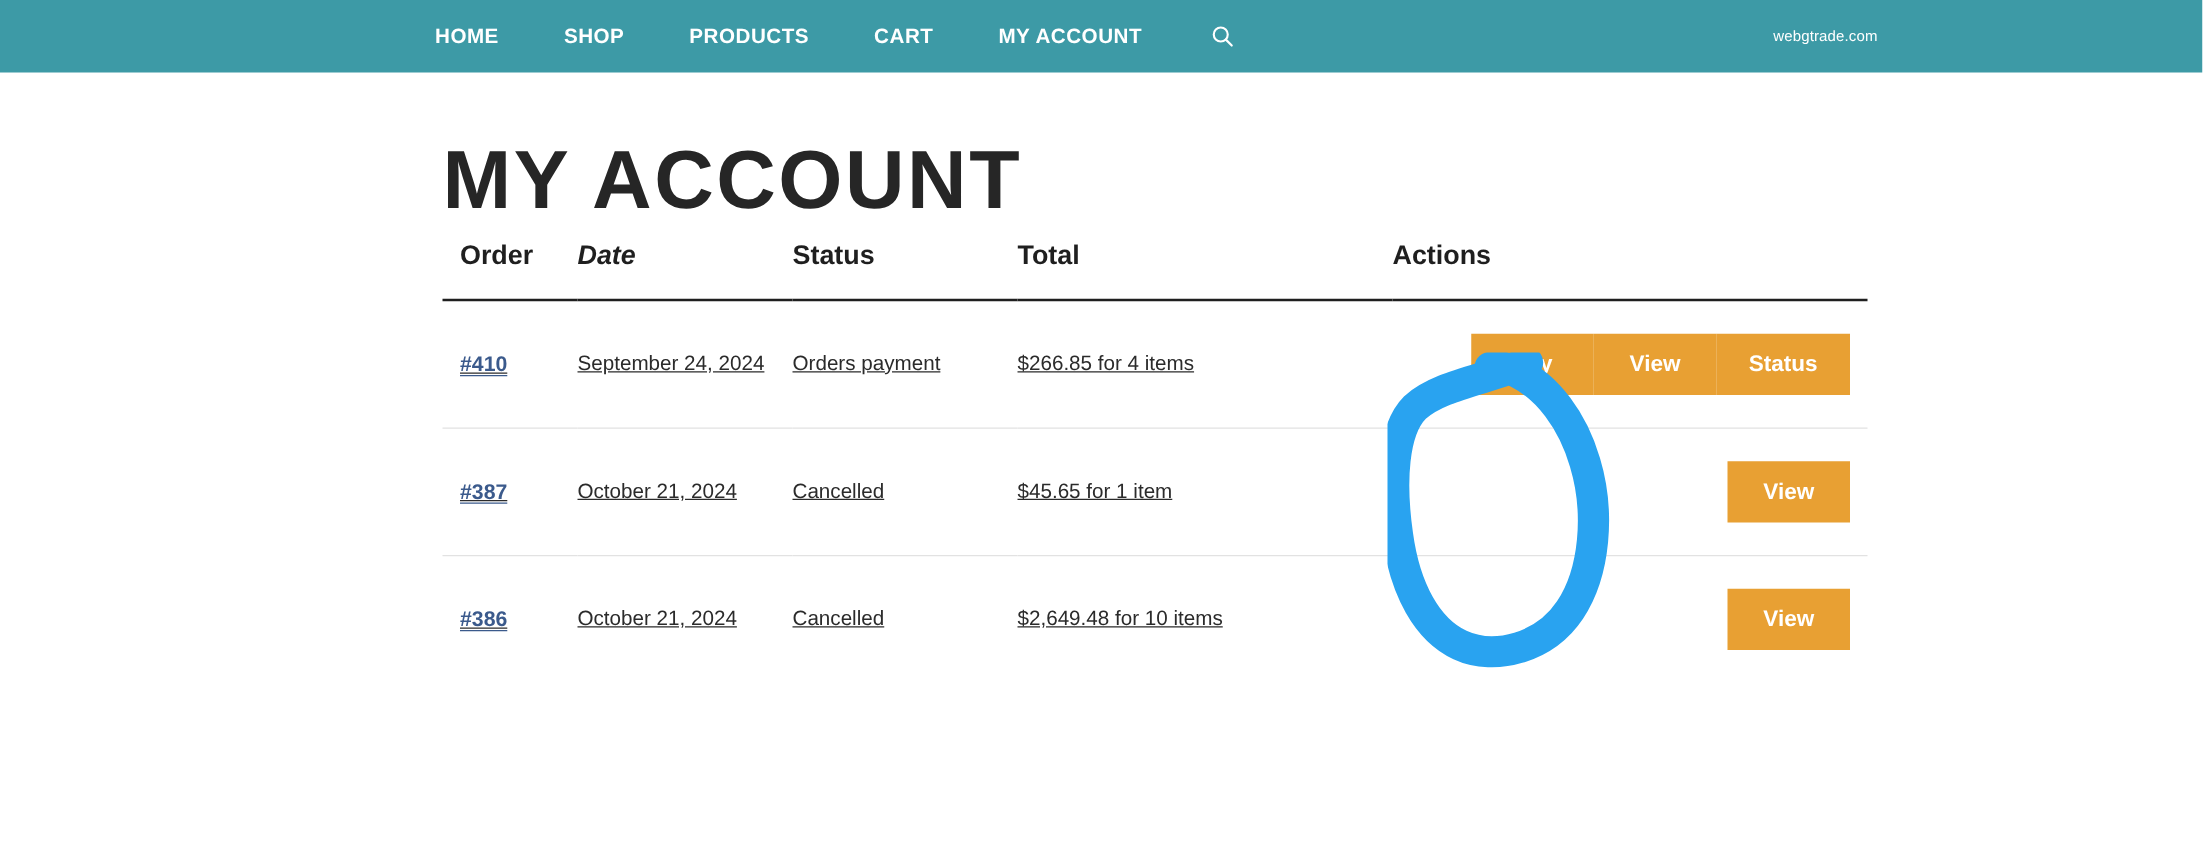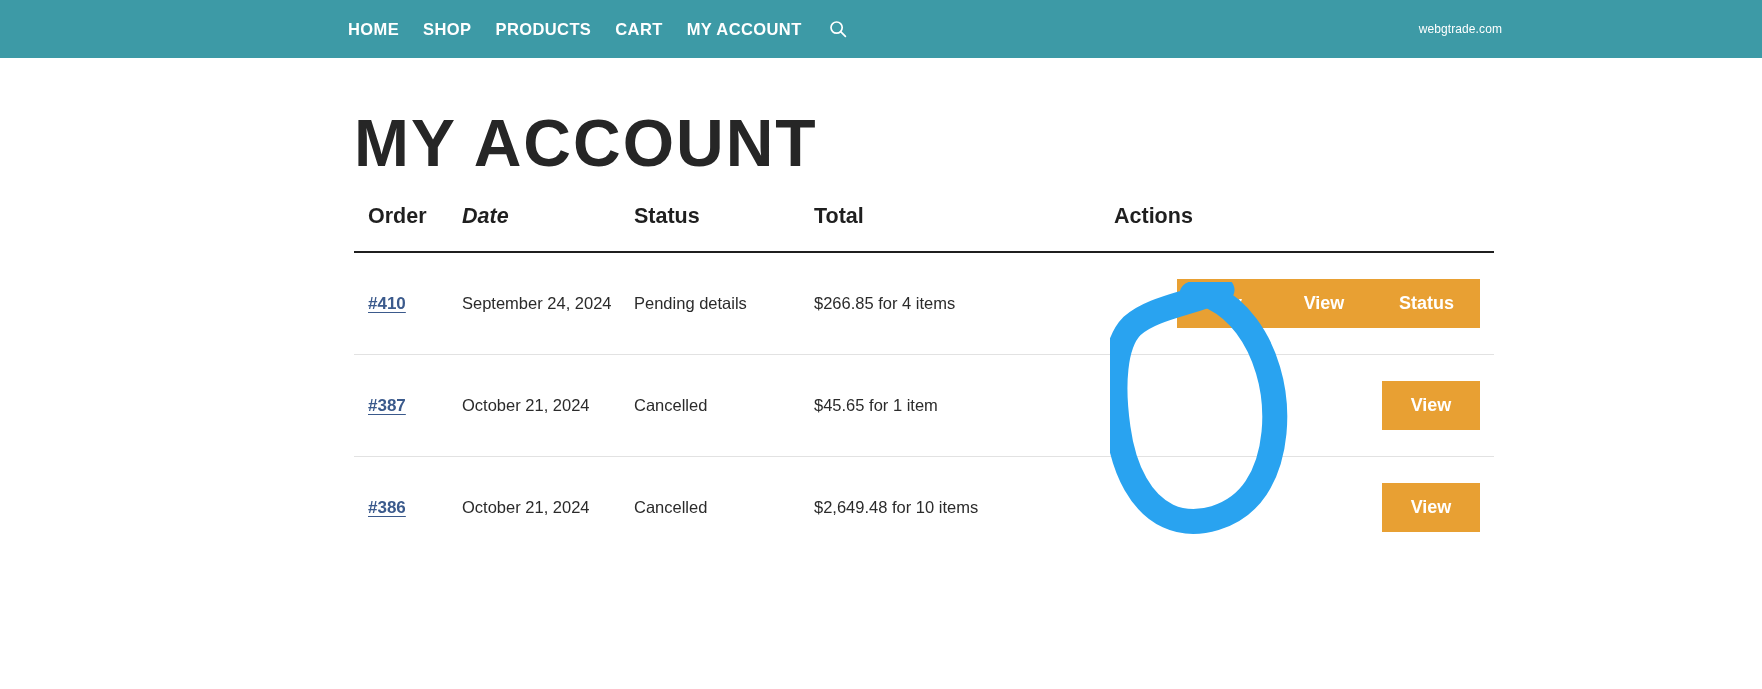--- a/index.html
+++ b/index.html
@@ -17,21 +17,21 @@
     width: 100%;
     height: 58px;
     background: #3d9aa6;
     display: flex;
     align-items: center;
   }
   .topnav {
     display: flex;
     align-items: center;
     margin-left: 348px;
-    gap: 24px;
+    gap: 52px;
   }
   .topnav-item {
     color: #ffffff;
     font-size: 16.5px;
     font-weight: bold;
     letter-spacing: 0.4px;
     text-transform: uppercase;
     text-decoration: none;
     white-space: nowrap;
     cursor: pointer;
@@ -89,21 +89,21 @@
     white-space: nowrap;
   }
   .acct-tab.is-active {
     color: #1f1f1f;
   }
 
   
   .orders-table {
     width: 100%;
     max-width: 1140px;
-    margin-top: 28px;
+    margin-top: 16px;
     border-collapse: collapse;
     table-layout: fixed;
   }
   .orders-table thead th {
     text-align: left;
     font-size: 21.5px;
     font-weight: bold;
     color: #1f1f1f;
     padding: 0 0 22px 0;
     border-bottom: 2px solid #1f1f1f;
@@ -115,20 +115,21 @@
   .orders-table thead th.col-total   { width: 300px; }
   .orders-table thead th.col-actions { text-align: left; padding-right: 14px; }
 
   .orders-table tbody td {
     font-size: 16.5px;
     color: #2b2b2b;
     padding: 26px 0 26px 0;
     border-bottom: 1px solid #e2e2e2;
     vertical-align: middle;
     white-space: nowrap;
+    text-decoration: underline;
   }
   .orders-table tbody tr:last-child td { border-bottom: none; }
   .orders-table tbody td.cell-order { padding-left: 14px; }
   .orders-table tbody td.cell-actions {
     text-align: right;
     padding-right: 14px;
   }
 
   .order-link {
     color: #3b5a8c;
@@ -203,21 +204,21 @@
         <th class="col-actions">Actions</th>
       </tr>
     </thead>
     <tbody>
 
       <tr>
         <td class="cell-order">
           <a class="order-link">#410</a>
         </td>
         <td>September 24, 2024</td>
-        <td>Pending details</td>
+        <td>Orders payment</td>
         <td>$266.85 for 4 items</td>
         <td class="cell-actions">
           <span class="btn-group">
             <button class="btn">Pay</button>
             <button class="btn">View</button>
             <button class="btn">Status</button>
           </span>
         </td>
       </tr>
 

